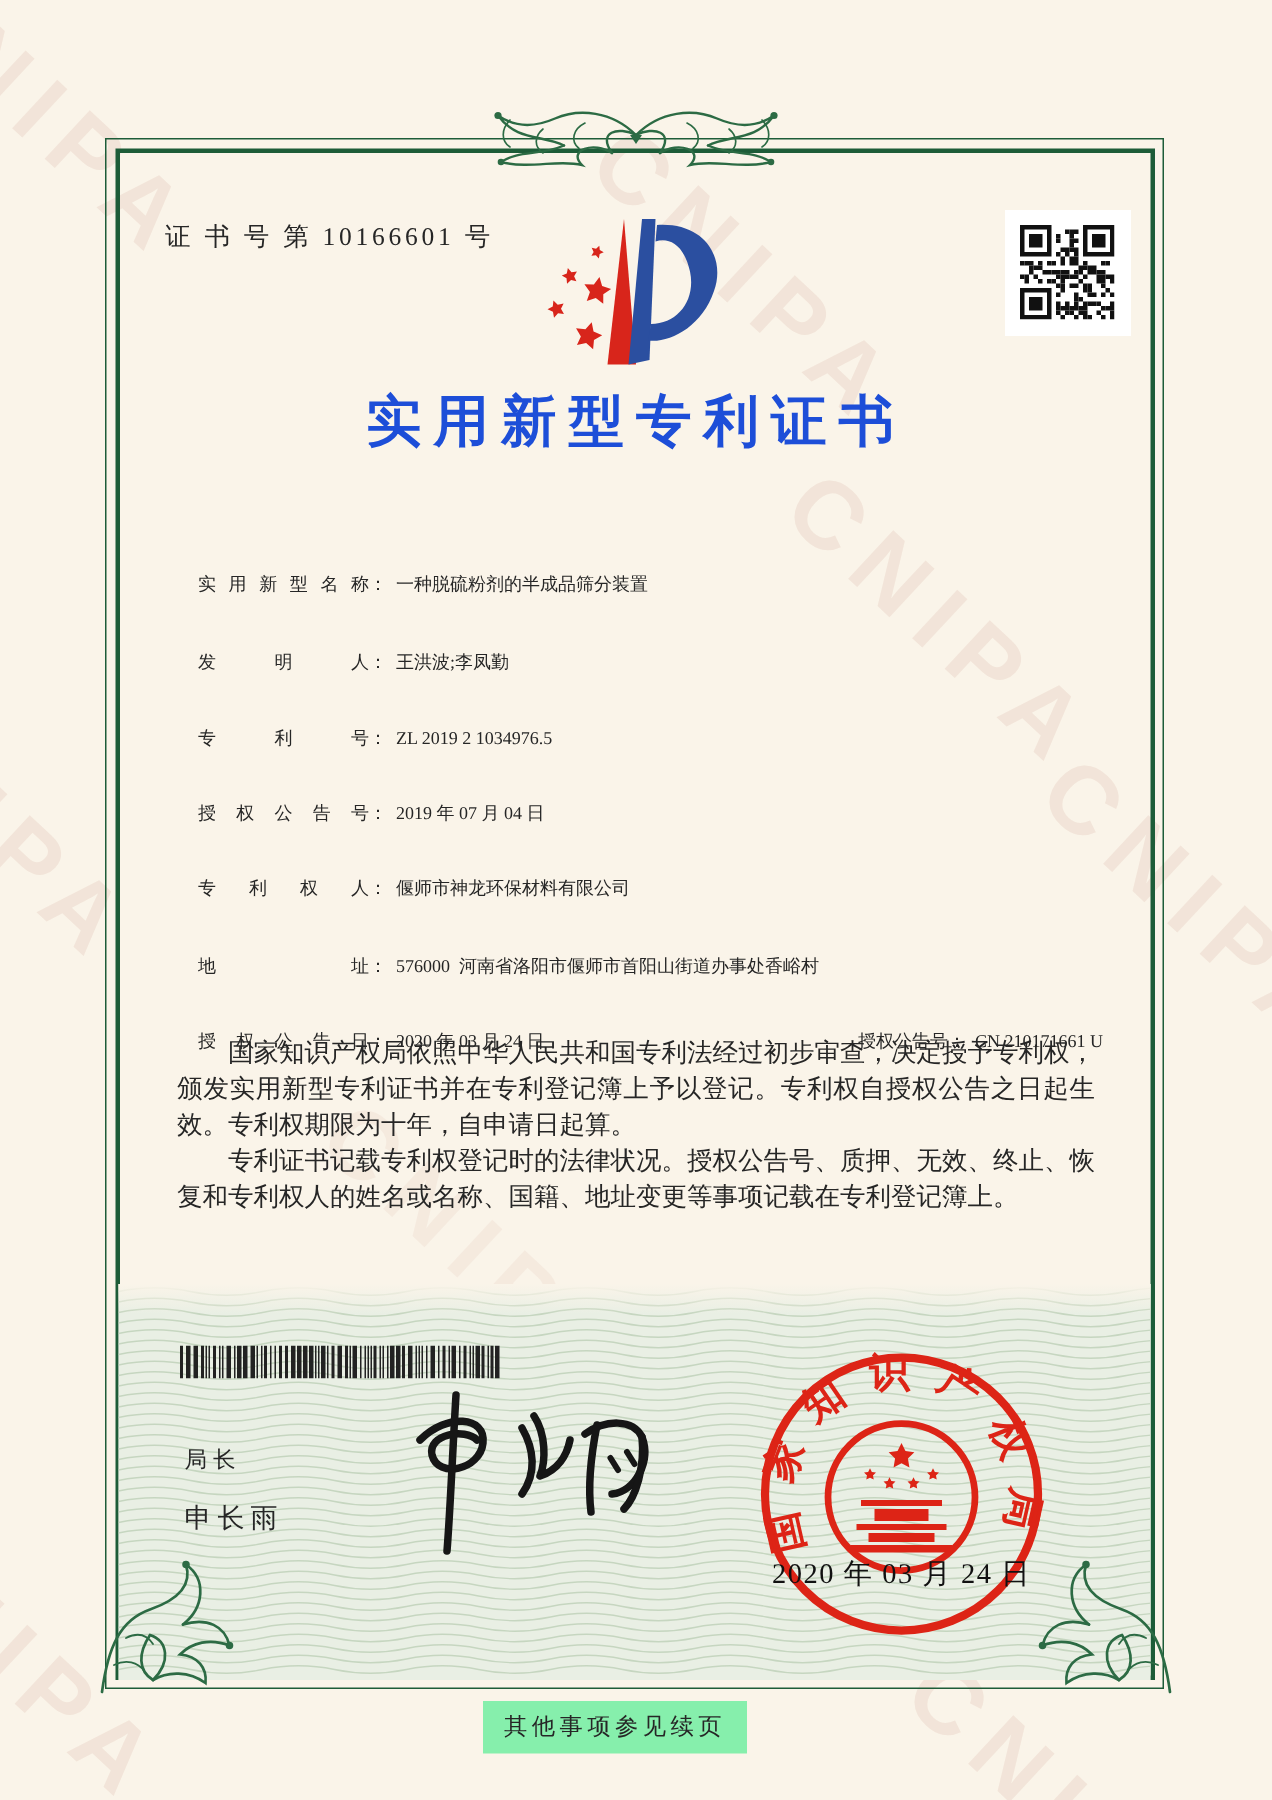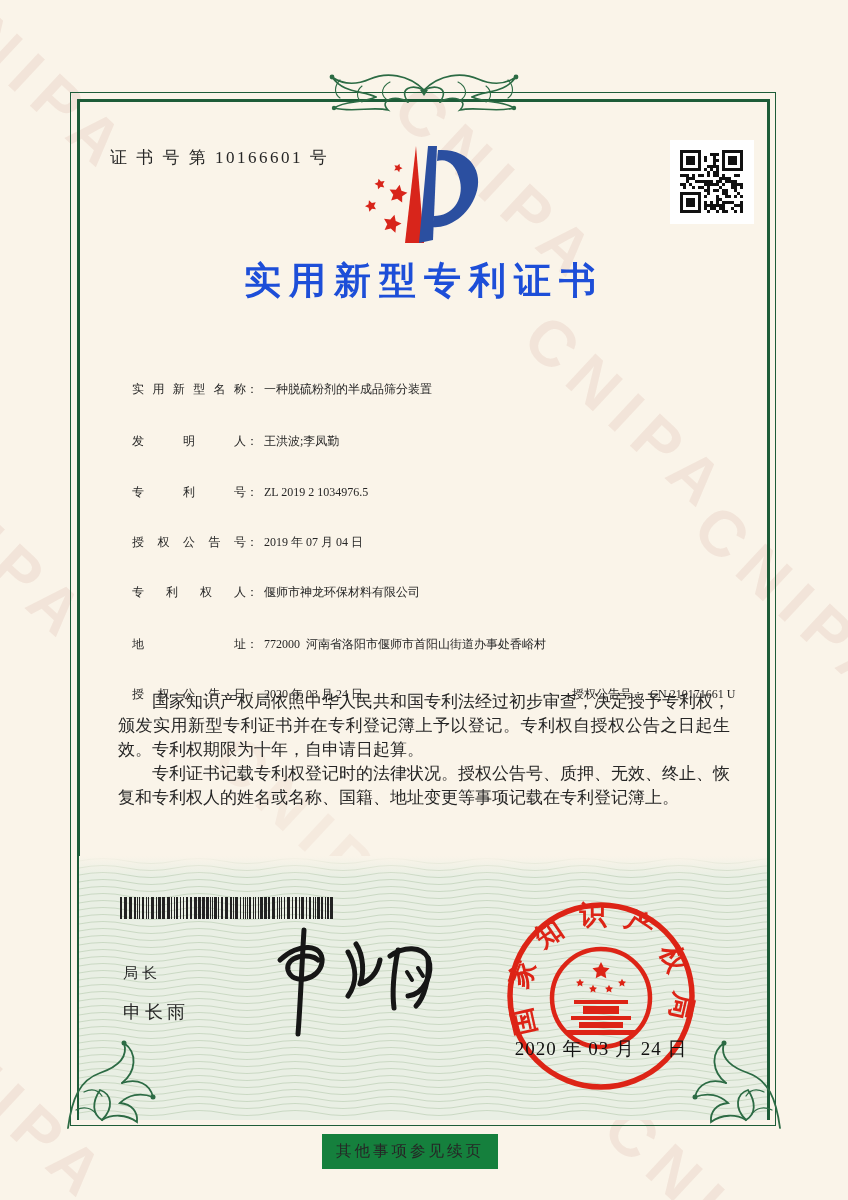--- a/index.html
+++ b/index.html
@@ -36,21 +36,21 @@
   .sig-title{position:absolute;left:123px;top:964px;font-size:15px;letter-spacing:4px;}
   .sig-name{position:absolute;left:123px;top:1000px;font-size:18px;letter-spacing:4px;}
   .sig-svg{position:absolute;left:252px;top:922px;}
 
   .seal{position:absolute;left:491px;top:886px;}
   .seal-date{position:absolute;left:491px;top:1036px;width:220px;text-align:center;
              font-size:19px;letter-spacing:1px;color:#111;white-space:pre;}
 
   .pagenum{position:absolute;left:70px;top:1092px;width:708px;text-align:center;
            font-size:15px;letter-spacing:2px;}
-  .note{position:absolute;left:322px;top:1134px;background:#15803d;padding:7px 14px;
+  .note{position:absolute;left:322px;top:1134px;background:#86efac;padding:7px 14px;
         font-size:15.5px;letter-spacing:3px;}
 
   .orn-top{position:absolute;left:304px;top:66px;}
   .orn-bl{position:absolute;left:62px;top:1040px;}
   .orn-br{position:absolute;left:691px;top:1040px;transform:scaleX(-1);}
 
   .qrbox{position:absolute;left:670px;top:140px;width:84px;height:84px;background:#fff;}
   .qrbox svg{position:absolute;left:10px;top:10px;}
   .logo{position:absolute;left:358px;top:136px;}
   .barcode{position:absolute;left:120px;top:897px;}
@@ -324,21 +324,21 @@
   <div class="row" style="top:456px">
     <span class="flabel">专利号</span><span>：</span><span class="fvalue">ZL 2019 2 1034976.5</span>
   </div>
   <div class="row" style="top:506px">
     <span class="flabel">授权公告号</span><span>：</span><span class="fvalue">2019 年 07 月 04 日</span>
   </div>
   <div class="row" style="top:556px">
     <span class="flabel">专利权人</span><span>：</span><span class="fvalue">偃师市神龙环保材料有限公司</span>
   </div>
   <div class="row" style="top:608px">
-    <span class="flabel">地址</span><span>：</span><span class="fvalue">772000  河南省洛阳市偃师市首阳山街道办事处香峪村</span>
+    <span class="flabel">地址</span><span>：</span><span class="fvalue">576000  河南省洛阳市偃师市首阳山街道办事处香峪村</span>
   </div>
 
   <div class="row" style="top:658px">
     <span class="flabel">授权公告日</span><span>：</span><span class="fvalue">2020 年 03 月 24 日</span>
     <span class="grant2">
       <span>授权公告号</span><span>：</span><span class="fvalue">CN 210171661 U</span>
     </span>
   </div>
 
   <div class="paras">

